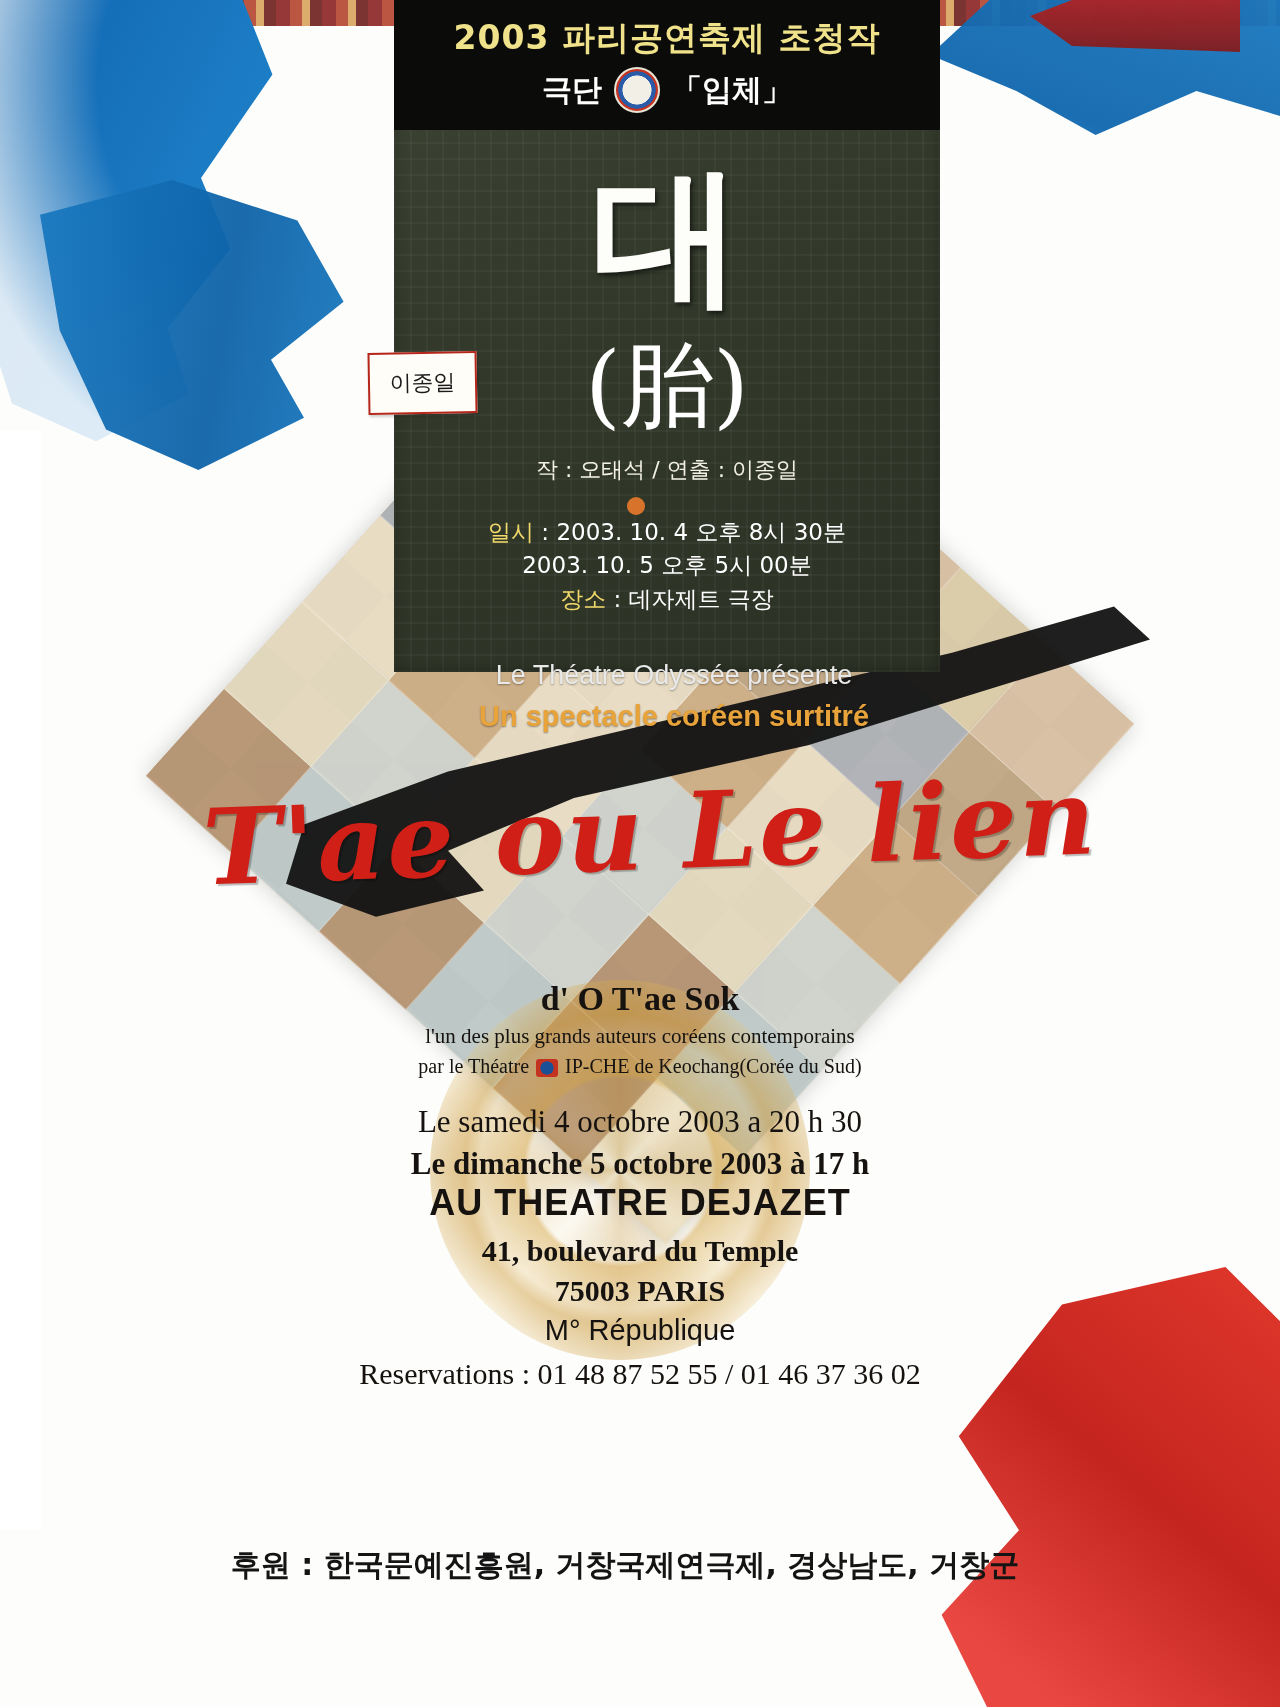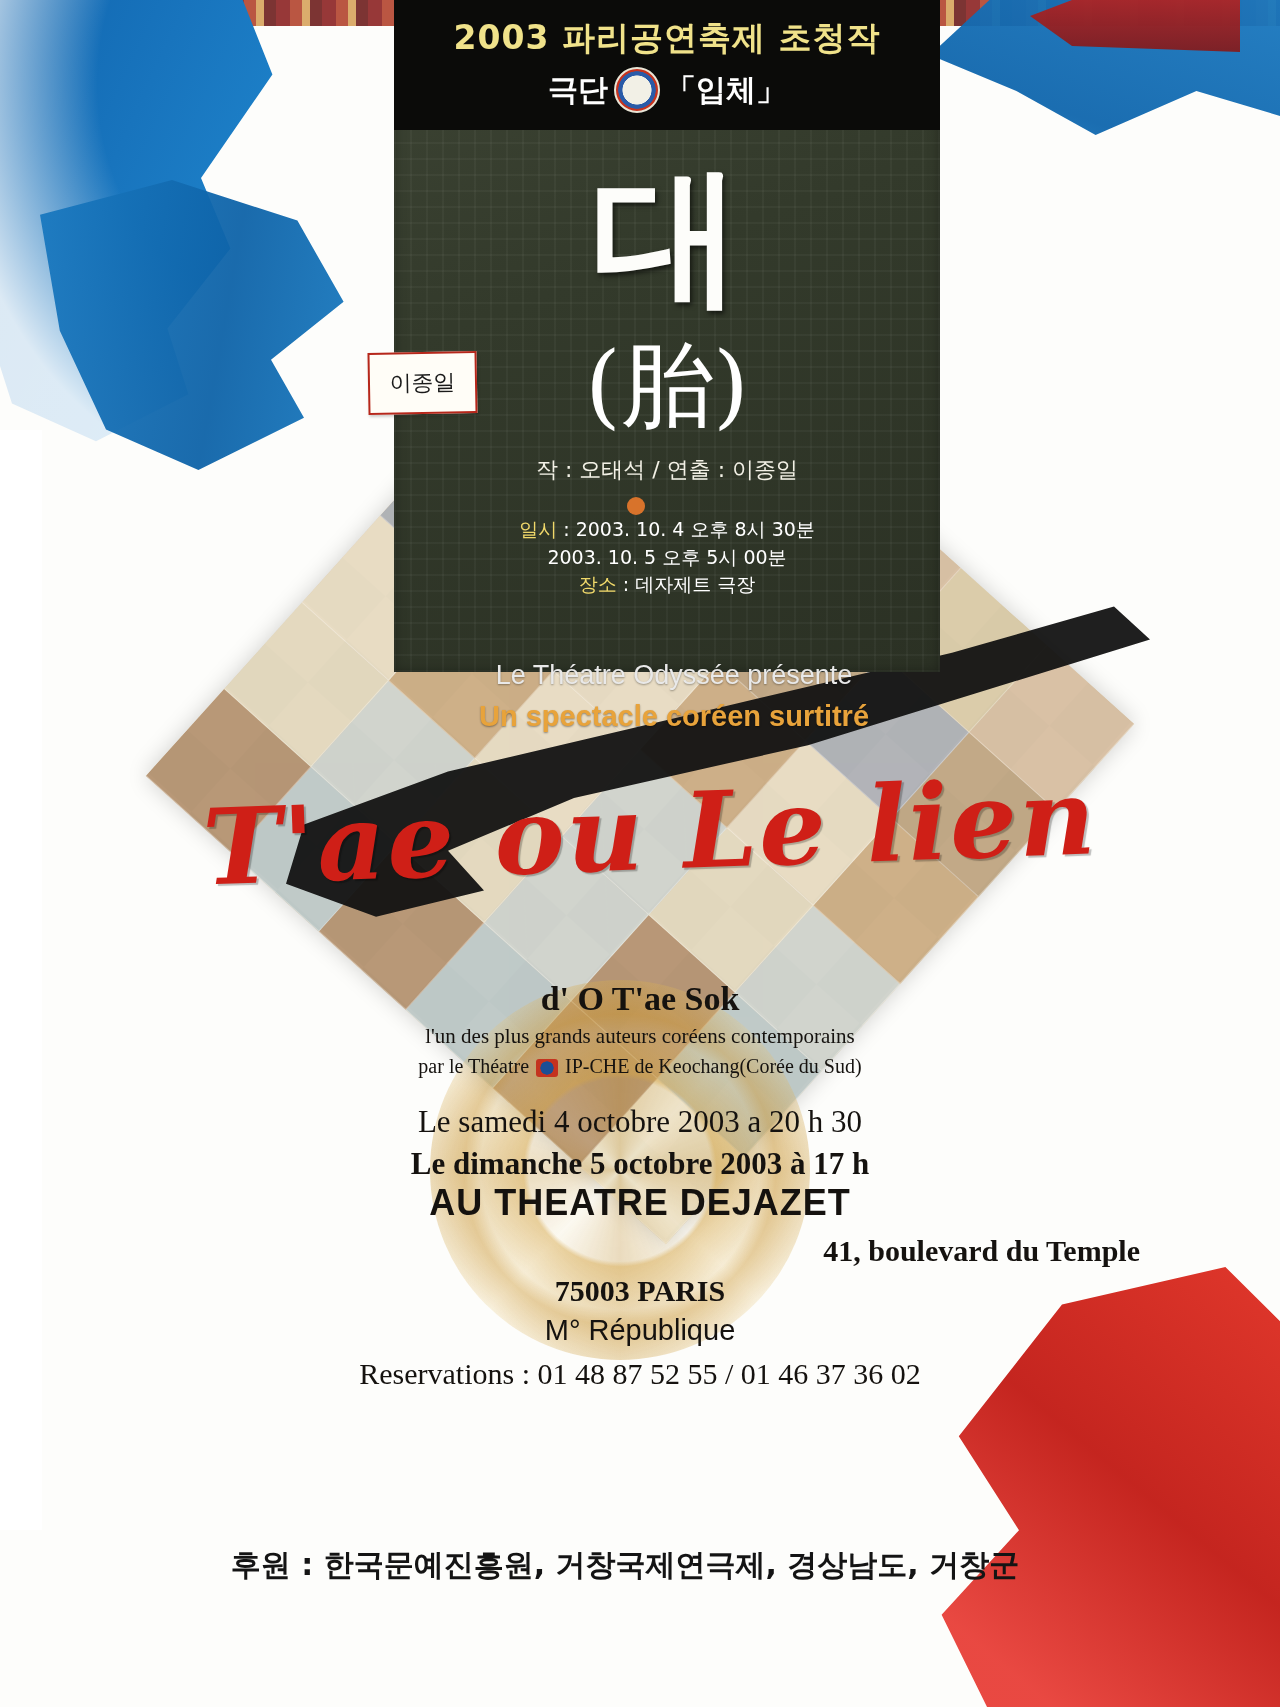--- a/index.html
+++ b/index.html
@@ -178,21 +178,21 @@
   }
   .head-line2 {
     color: #ffffff;
     font-size: 30px;
     font-weight: bold;
     margin-top: 6px;
     font-family: "DejaVu Sans", sans-serif;
     display: flex;
     align-items: center;
     justify-content: center;
-    gap: 6px;
+    gap: 12px;
   }
   .head-seal {
     display: inline-block;
     width: 42px;
     height: 42px;
     border-radius: 50%;
     background: radial-gradient(circle, #f2f0e6 0 48%, #2a5ba8 50% 62%, #c4331f 64% 100%);
     border: 2px solid #e9e5d6;
   }
 
@@ -238,21 +238,21 @@
     height: 18px;
     border-radius: 50%;
     background: #d8732b;
   }
   .kr-info {
     position: absolute;
     left: 394px;
     top: 516px;
     width: 546px;
     text-align: center;
-    font-size: 19px;
+    font-size: 23px;
     font-family: "DejaVu Sans", sans-serif;
     color: #ffffff;
     line-height: 1.45;
   }
   .kr-label { color: #f0d86a; }
   .kr-info .row { white-space: nowrap; }
 
   .presente {
     position: absolute;
     left: 394px;
@@ -369,21 +369,20 @@
     font-weight: bold;
     margin-top: 0;
     letter-spacing: 1px;
     font-family: "Liberation Sans", sans-serif;
   }
   .fr-addr {
     font-size: 30px;
     font-weight: bold;
     margin-top: 10px;
     font-family: "Liberation Serif", serif;
-    text-align: right;
   }
   .fr-zip {
     font-size: 30px;
     font-weight: bold;
     margin-top: 6px;
     font-family: "Liberation Serif", serif;
   }
   .fr-metro {
     font-size: 29px;
     margin-top: 6px;

